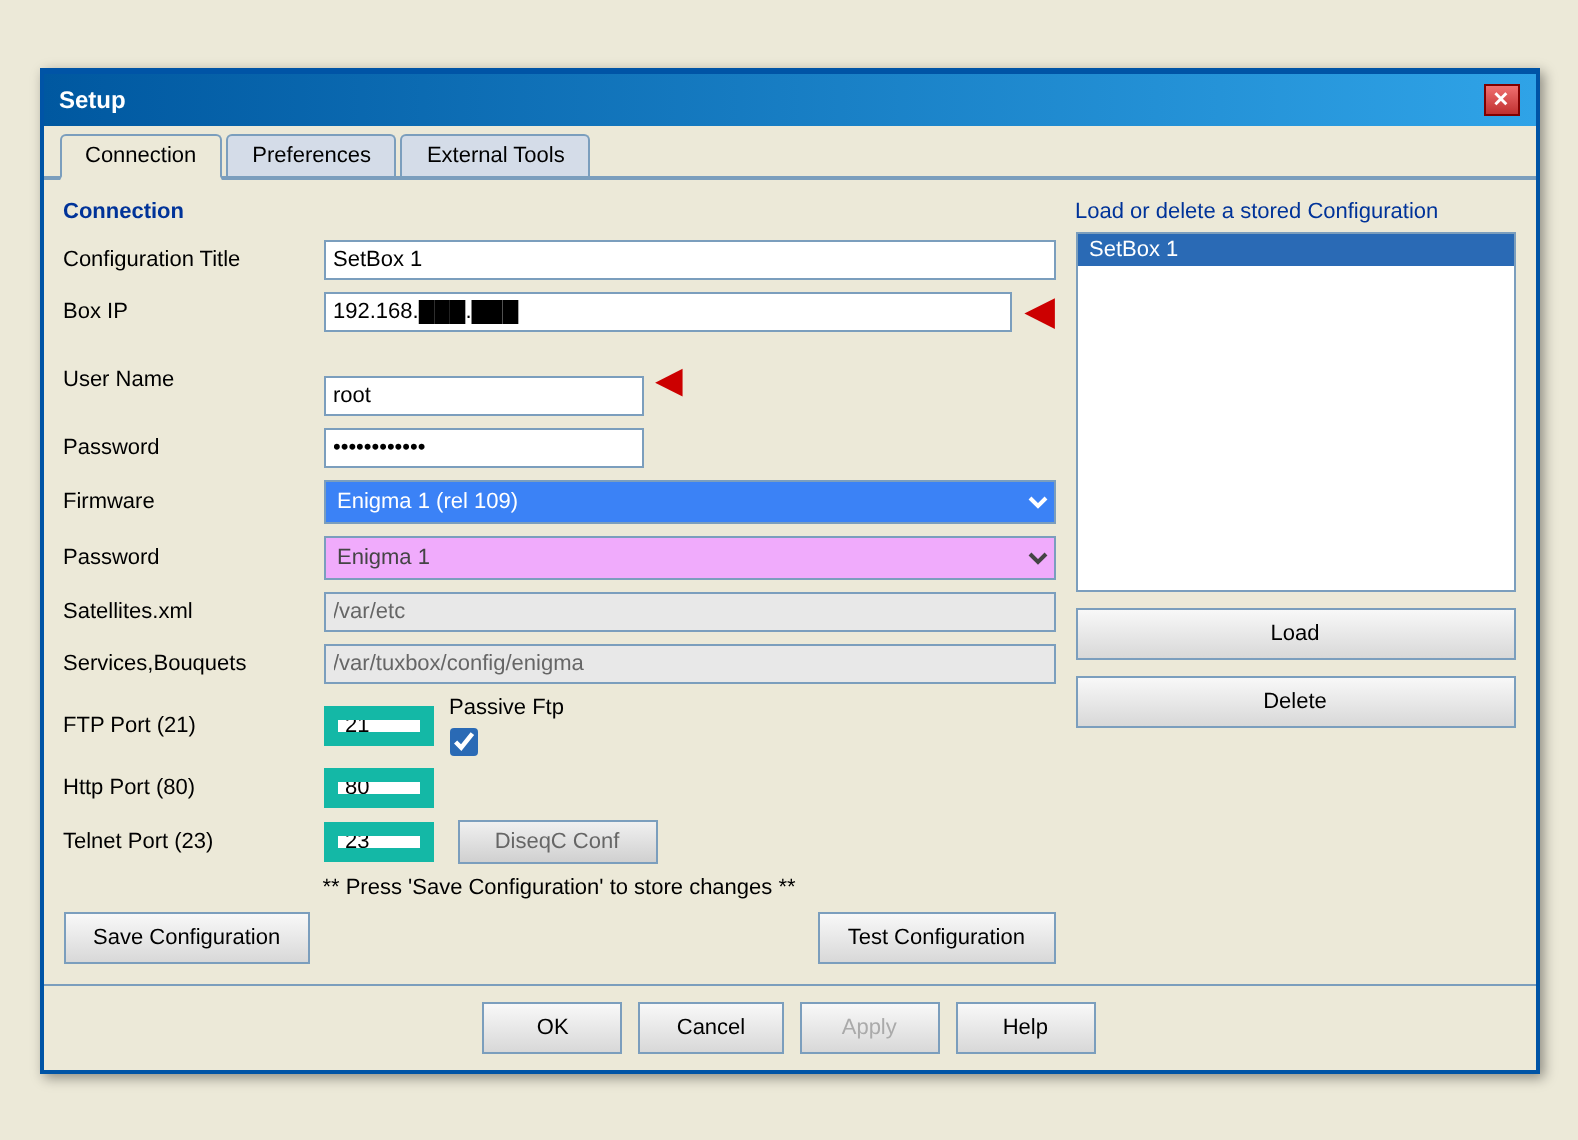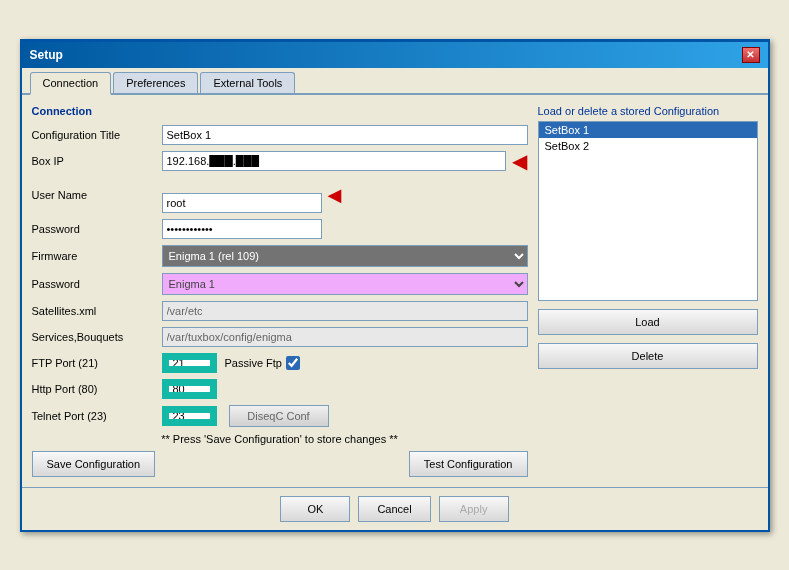--- a/index.html
+++ b/index.html
@@ -135,23 +135,23 @@
       width: 55px;
       height: 20px;
       border: 7px solid #14b8a6;
       padding: 1px 4px;
       font-size: 11px;
       background: #fff;
       outline: none;
     }
     .passive-ftp {
       display: flex;
-      align-items: center;
       margin-left: 8px;
       gap: 4px;
+      flex-direction: column;
     }
     .passive-checkbox {
       width: 14px;
       height: 14px;
       accent-color: #2a6ab5;
     }
     .arrow-right {
       color: #cc0000;
       font-size: 20px;
       margin-left: 6px;
@@ -274,21 +274,21 @@
         <div class="arrow-right" style="font-size:18px;">◀</div>
       </div>
 
       <div class="form-row">
         <div class="form-label">Password</div>
         <input class="form-input" type="password" style="max-width: 160px;" value="••••••••••••">
       </div>
 
       <div class="form-row">
         <div class="form-label">Firmware</div>
-        <select class="form-select" style="background: #737373; color: white;">
+        <select class="form-select" style="background: #3b82f6; color: white;">
           <option>Enigma 1 (rel 109)</option>
           <option>Enigma 2</option>
         </select>
       </div>
 
       <div class="form-row">
         <div class="form-label">Password</div>
         <select class="form-select" style="background:#f0abfc;color:#444;">
           <option>Enigma 1</option>
         </select>
@@ -329,27 +329,27 @@
       <div class="bottom-left-buttons">
         <button class="btn">Save Configuration</button>
         <button class="btn">Test Configuration</button>
       </div>
     </div>
 
     <div class="right-panel">
       <div class="stored-config-label">Load or delete a stored Configuration</div>
       <div class="stored-config-box">
         <div class="stored-config-item selected">SetBox 1</div>
-        <div class="stored-config-item">SetBox 2</div>
       </div>
       <div class="bottom-right-buttons">
         <button class="btn">Load</button>
         <button class="btn">Delete</button>
       </div>
     </div>
   </div>
 
   <div class="footer">
     <button class="footer-btn">OK</button>
     <button class="footer-btn">Cancel</button>
     <button class="footer-btn disabled">Apply</button>
+    <button class="footer-btn">Help</button>
   </div>
 </div>
 
 </body></html>

